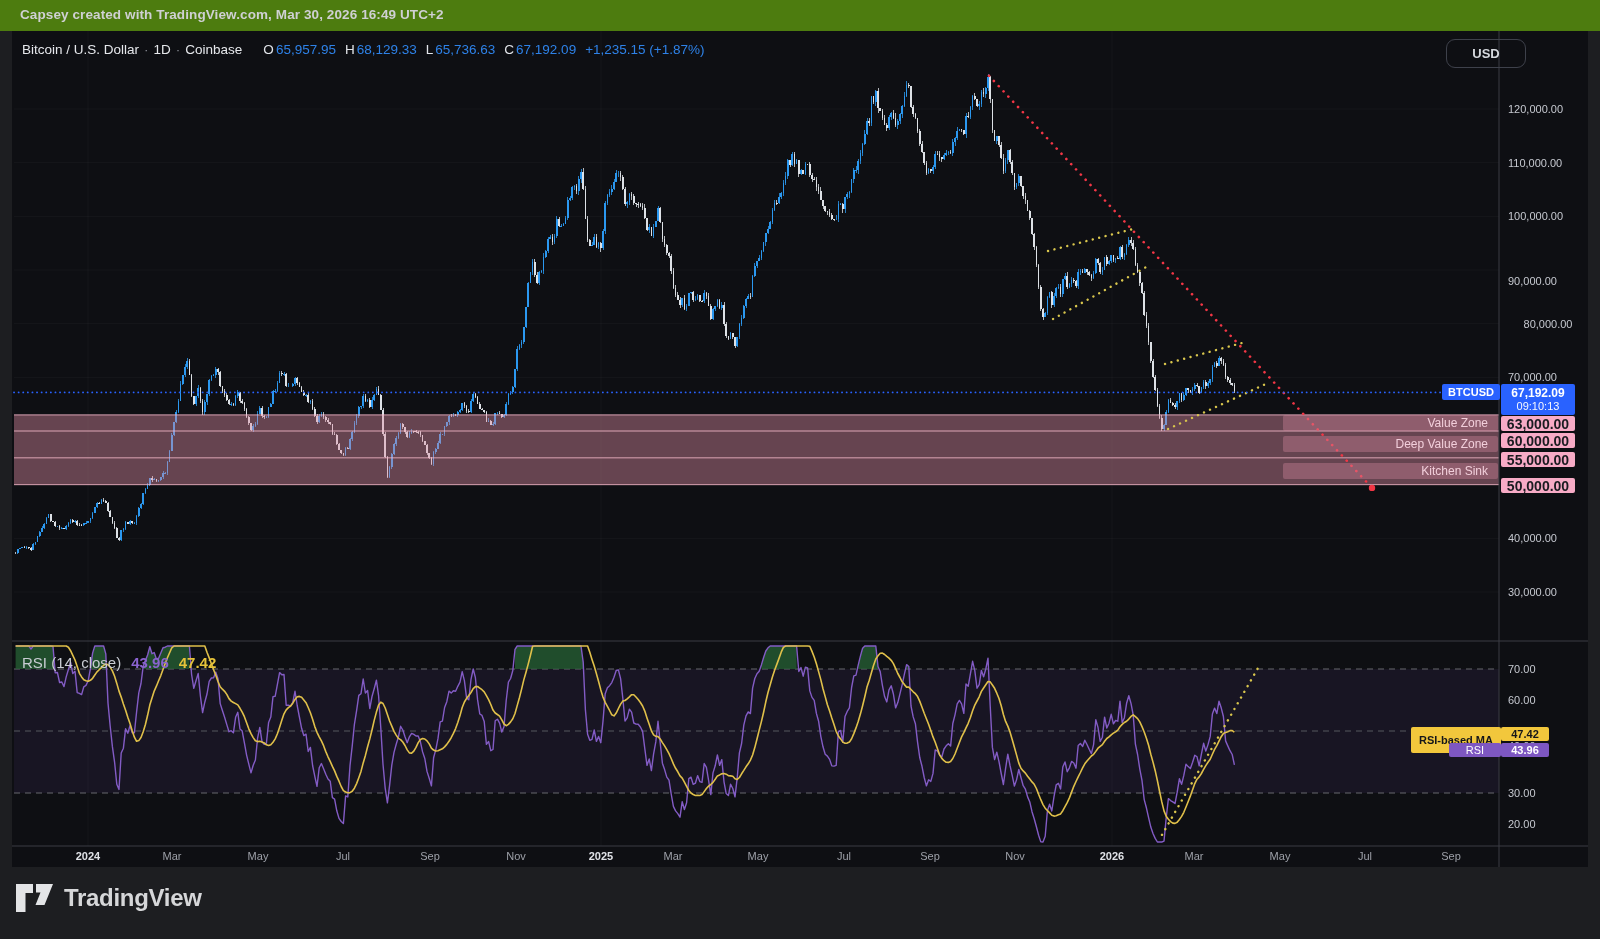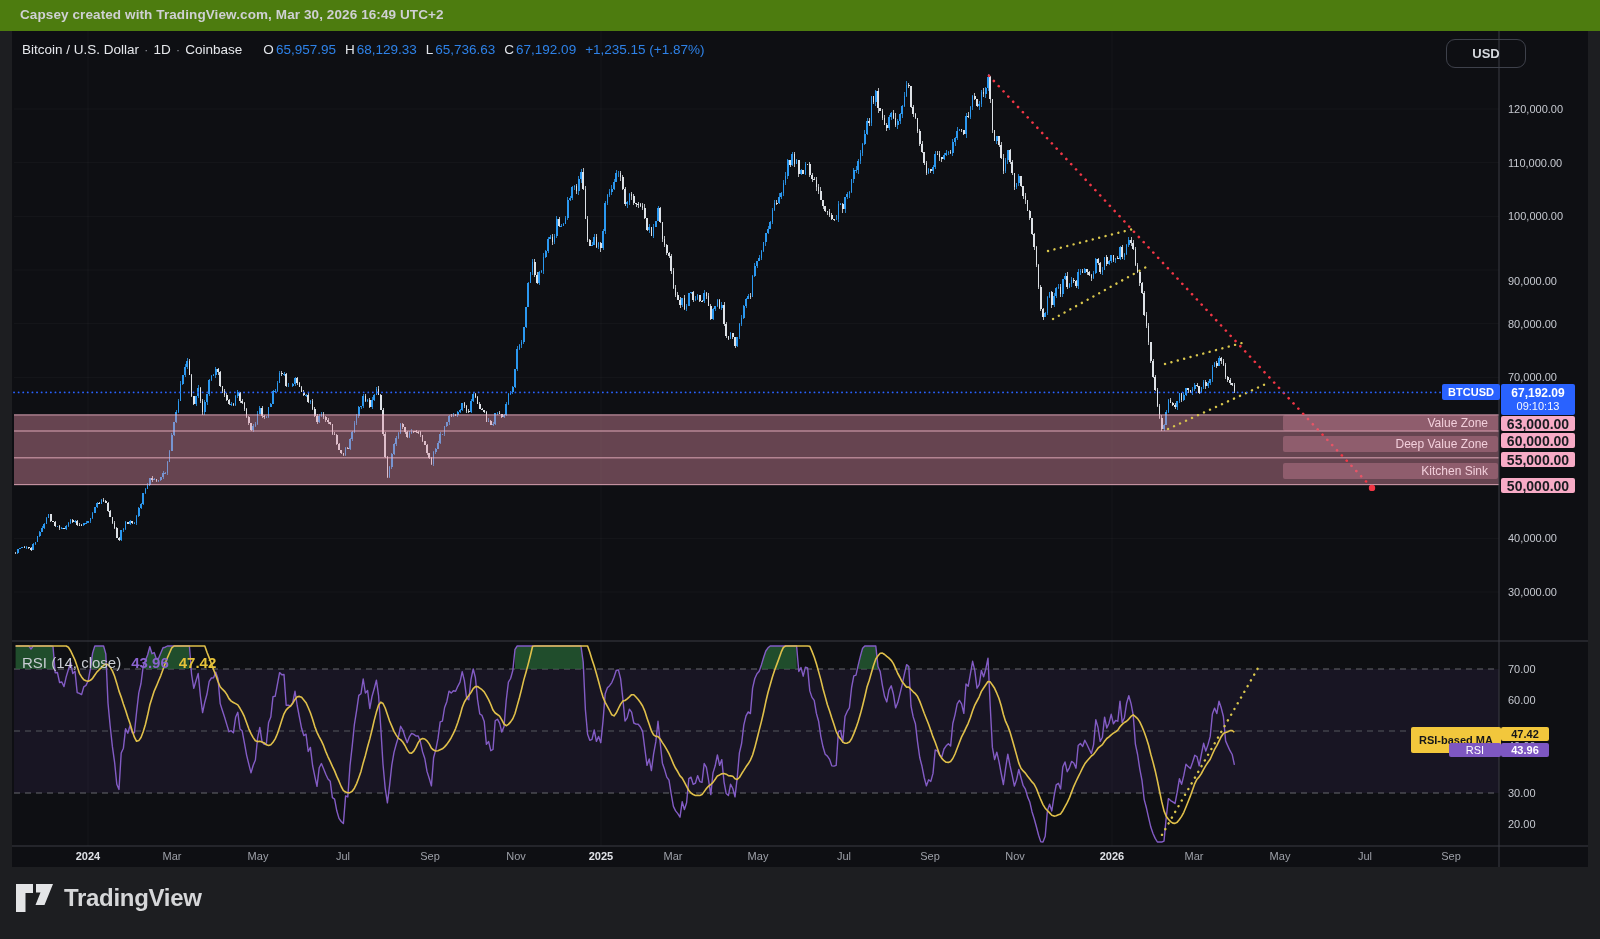--- a/index.html
+++ b/index.html
@@ -1241,21 +1241,21 @@
       <span>RSI (14, close)</span><span class="rv">43.96</span><span class="mv">47.42</span>
     </div>
 
     <div id="usd-btn">USD</div>
 
     <div id="price-ticks">
         <div class="ptick" style="top: 71px;">120,000.00</div>
         <div class="ptick" style="top: 124.667px;">110,000.00</div>
         <div class="ptick" style="top: 178.334px;">100,000.00</div>
         <div class="ptick" style="top: 243px;">90,000.00</div>
-        <div class="ptick" style="top: 285.668px;">80,000.00</div>
+        <div class="ptick" style="top: 285.668px; text-align: center;">80,000.00</div>
         <div class="ptick" style="top: 339.335px;">70,000.00</div>
         <div class="ptick" style="top: 500.336px;">40,000.00</div>
         <div class="ptick" style="top: 554.003px;">30,000.00</div>
       </div>
     <div id="rsi-ticks">
         <div class="ptick" style="top: 631px;">70.00</div>
         <div class="ptick" style="top: 662px;">60.00</div>
         <div class="ptick" style="top: 708px;">40.00</div>
         <div class="ptick" style="top: 755px;">30.00</div>
         <div class="ptick" style="top: 786px;">20.00</div>

